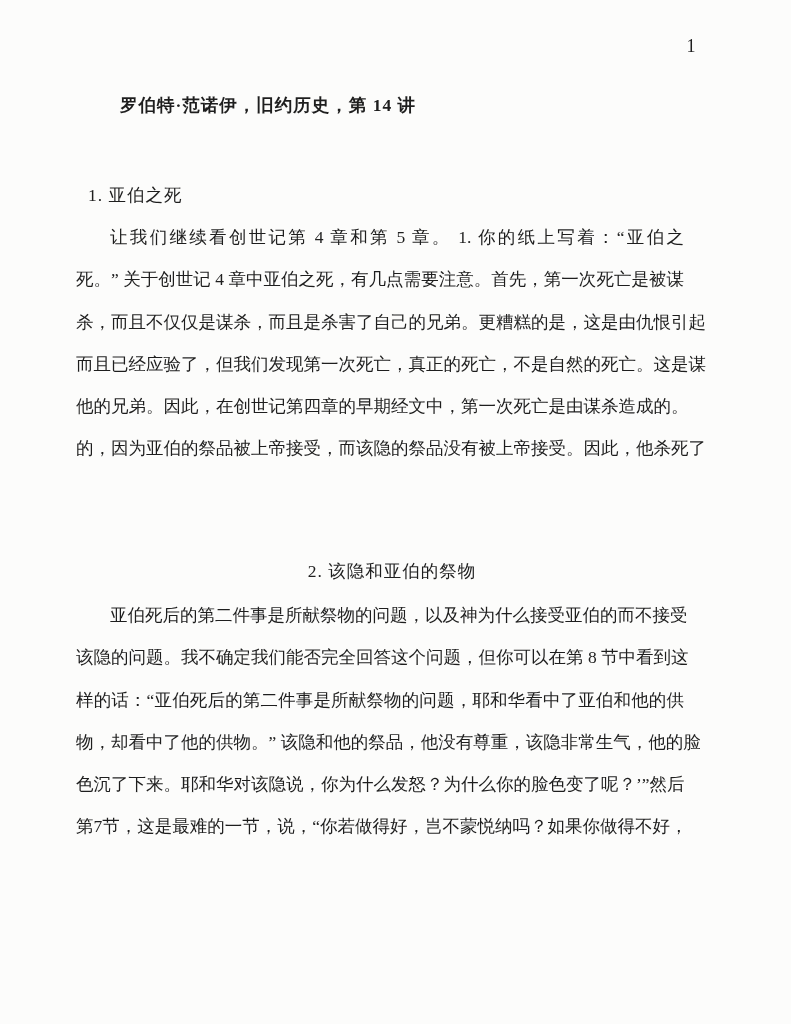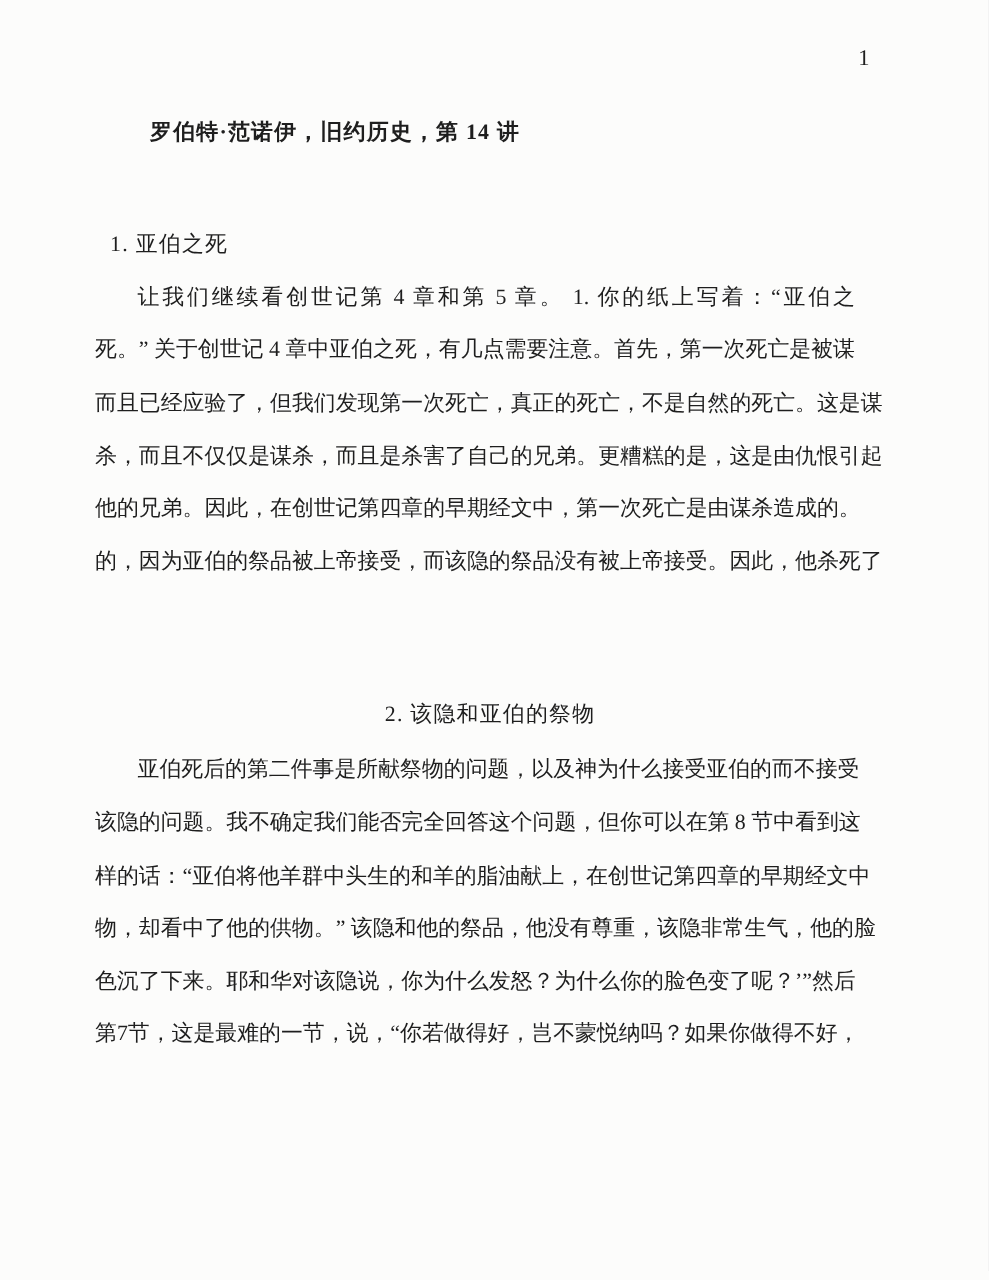--- a/index.html
+++ b/index.html
@@ -81,30 +81,30 @@
   <div class="page-number">1</div>
 
   <div class="doc-title">罗伯特·范诺伊，旧约历史，第 14 讲</div>
 
 
   <div class="sec-heading h1">1. 亚伯之死</div>
 
   <div class="para p1">
     <div class="pline first">让我们继续看创世记第 4 章和第 5 章。 1. 你的纸上写着：“亚伯之</div>
     <div class="pline">死。” 关于创世记 4 章中亚伯之死，有几点需要注意。首先，第一次死亡是被谋</div>
+    <div class="pline">杀，而且不仅仅是谋杀，而且是杀害了自己的兄弟。更糟糕的是，这是由仇恨引起</div>
     <div class="pline">而且已经应验了，但我们发现第一次死亡，真正的死亡，不是自然的死亡。这是谋</div>
-    <div class="pline">杀，而且不仅仅是谋杀，而且是杀害了自己的兄弟。更糟糕的是，这是由仇恨引起</div>
     <div class="pline endline">他的兄弟。因此，在创世记第四章的早期经文中，第一次死亡是由谋杀造成的。</div>
     <div class="pline">的，因为亚伯的祭品被上帝接受，而该隐的祭品没有被上帝接受。因此，他杀死了</div>
   </div>
 
   <div class="sec-heading h2">2. 该隐和亚伯的祭物</div>
 
   <div class="para p2">
     <div class="pline first">亚伯死后的第二件事是所献祭物的问题，以及神为什么接受亚伯的而不接受</div>
     <div class="pline">该隐的问题。我不确定我们能否完全回答这个问题，但你可以在第 8 节中看到这</div>
-    <div class="pline">样的话：“亚伯将他羊群中头生的和羊的脂油献上，在创世记第四章的早期经文中</div>
+    <div class="pline">样的话：“亚伯死后的第二件事是所献祭物的问题，耶和华看中了亚伯和他的供</div>
     <div class="pline">物，却看中了他的供物。” 该隐和他的祭品，他没有尊重，该隐非常生气，他的脸</div>
     <div class="pline">色沉了下来。耶和华对该隐说，你为什么发怒？为什么你的脸色变了呢？’”然后</div>
     <div class="pline">第7节，这是最难的一节，说，“你若做得好，岂不蒙悦纳吗？如果你做得不好，</div>
   </div>
 
 </div>
 
 </body></html>

